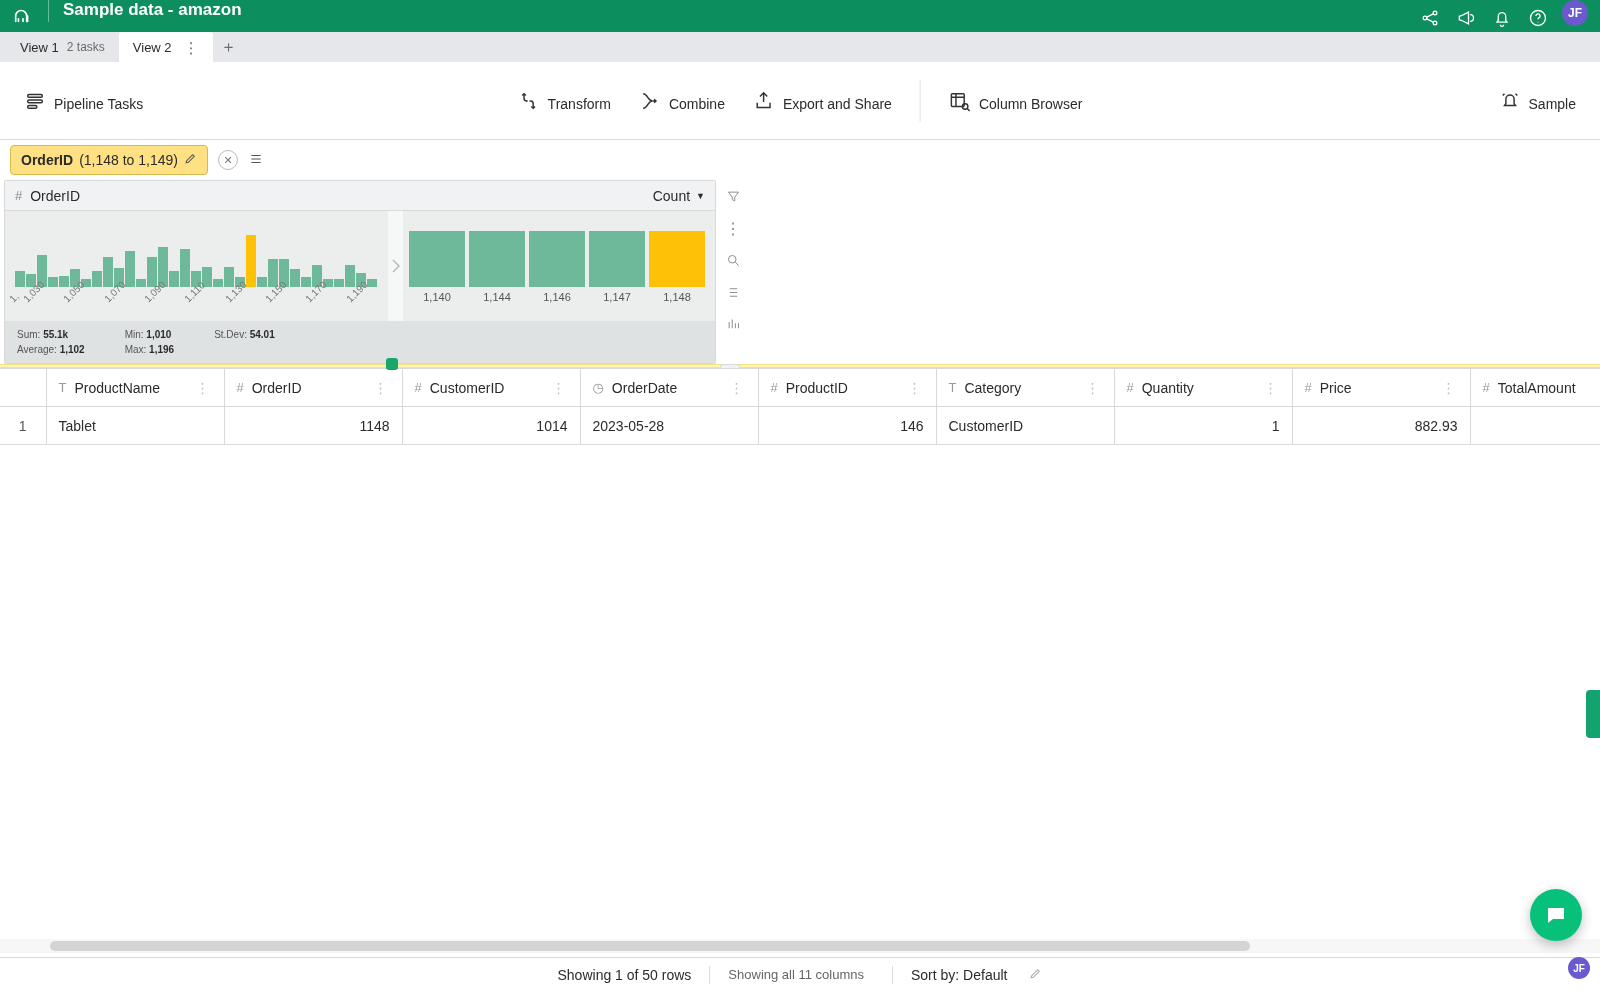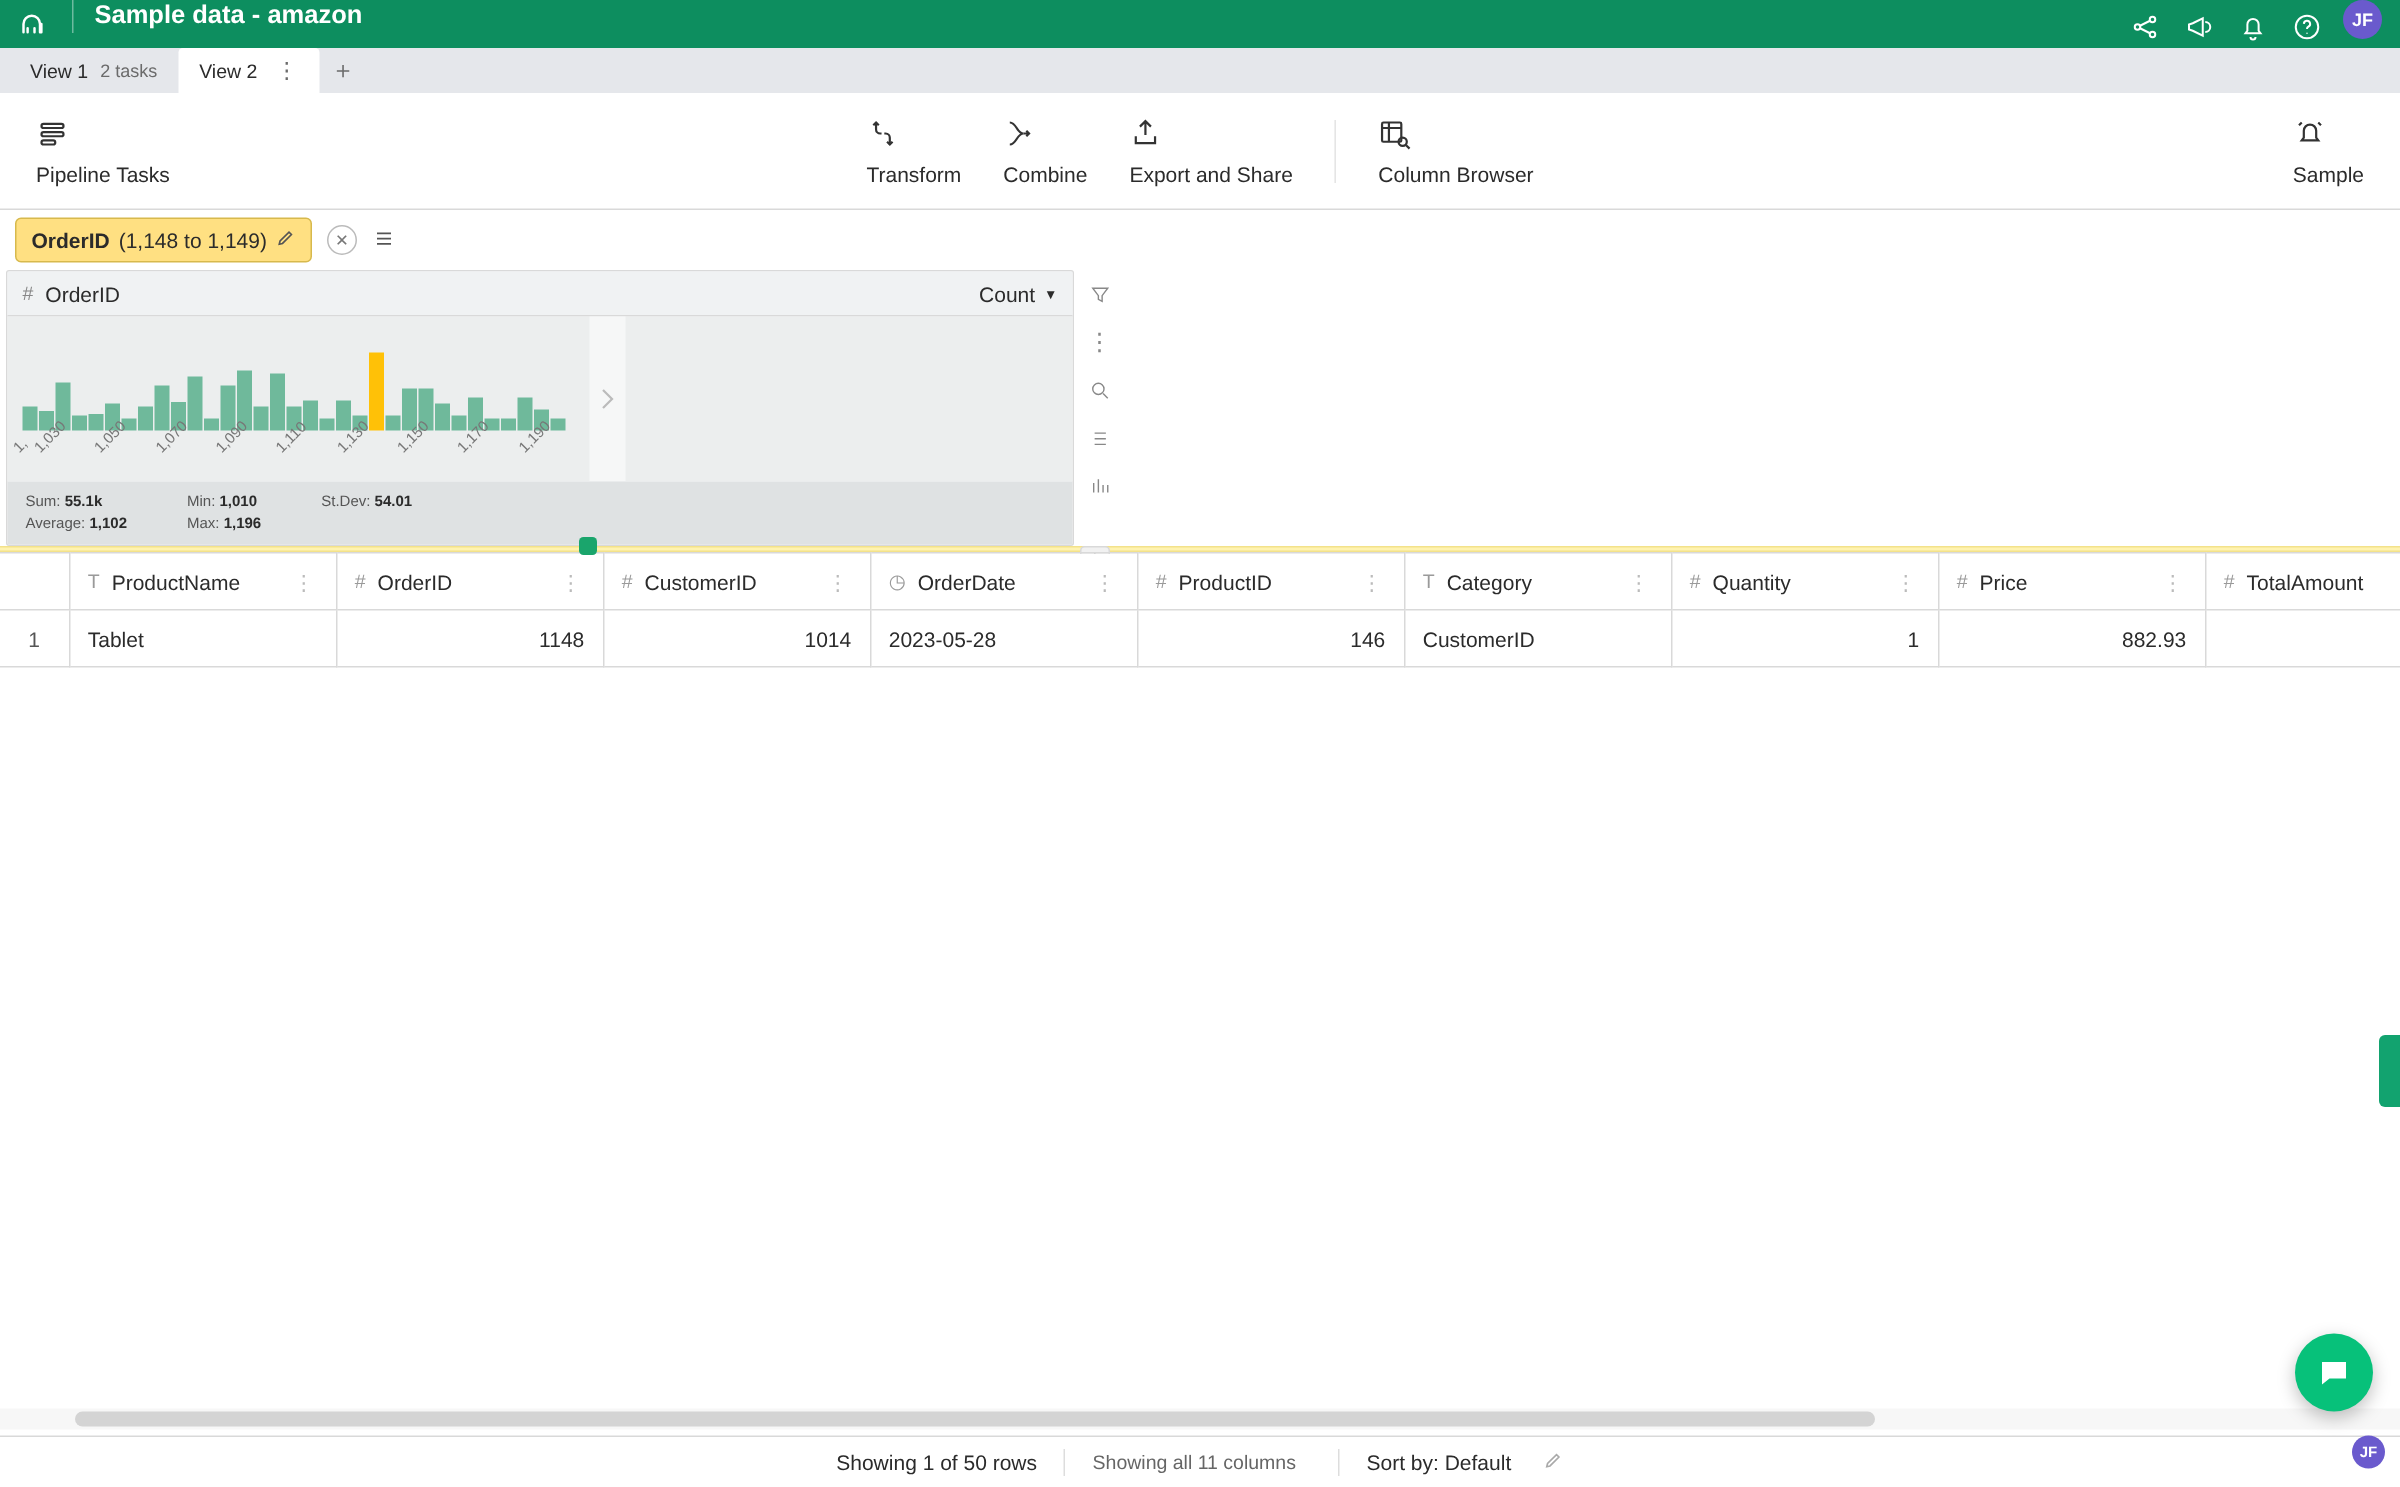--- a/index.html
+++ b/index.html
@@ -41,21 +41,21 @@
   .tabs{height:30px;background:var(--tab-bg);display:flex;align-items:flex-end;padding-left:6px;}
   .tab{height:30px;display:flex;align-items:center;padding:0 14px;font-size:13px;color:var(--text);cursor:pointer;gap:8px;}
   .tab .badge{font-size:12px;color:var(--muted);}
   .tab.inactive{}
   .tab.active{background:#fff;border-top-left-radius:3px;border-top-right-radius:3px;font-weight:500;}
   .tab .more{color:var(--muted);font-size:15px;line-height:1;margin-left:4px;}
   .tab-add{width:32px;height:30px;display:flex;align-items:center;justify-content:center;color:var(--muted);cursor:pointer;font-size:16px;}
 
   
   .toolbar{height:78px;border-bottom:1px solid var(--grid-border);display:flex;align-items:center;padding:0 24px;background:#fff;}
-  .tool{display:flex;flex-direction:column;align-items:flex-start;gap:8px;cursor:pointer;color:var(--text);}
+  .tool{display:flex;flex-direction:row;align-items:flex-end;gap:8px;cursor:pointer;color:var(--text);}
   .tool svg{width:22px;height:22px;stroke:#333;fill:none;stroke-width:1.6;}
   .tool span{font-size:14px;}
   .toolbar .left{margin-right:auto;}
   .toolbar .center{display:flex;gap:28px;align-items:center;position:absolute;left:50%;transform:translateX(-50%);}
   .toolbar .vdiv{width:1px;height:42px;background:#e3e3e3;}
   .toolbar .right{margin-left:auto;}
 
   
   .chiprow{height:40px;display:flex;align-items:center;padding:0 10px;gap:10px;}
   .chip{background:#ffe082;border:1px solid var(--chip-border);border-radius:4px;height:30px;display:flex;align-items:center;padding:0 10px;font-size:14px;gap:6px;}
@@ -313,20 +313,36 @@
             <span style="left: 292.433px; top: 6px;">1,170</span>
             <span style="left: 332.767px; top: 6px;">1,190</span>
             <span style="left: -4px; top: 6px;">1,</span>
           </div>
       </div>
       <div class="panel-divider">
         <svg width="10" height="16" viewBox="0 0 10 16">
             <path d="M2 2l6 6-6 6" stroke="#bbb" fill="none" stroke-width="1.5"></path>
           </svg>
       </div>
+      <div class="chart chart-right" id="chart-right" style="flex:1;padding-left:6px;">
+        <div class="bars" id="bars-right">
+            <div class="b" style="height: 56px;"></div>
+            <div class="b" style="height: 56px;"></div>
+            <div class="b" style="height: 56px;"></div>
+            <div class="b" style="height: 56px;"></div>
+            <div class="b sel" style="height: 56px;"></div>
+          </div>
+        <div class="axis" id="axis-right">
+            <span>1,140</span>
+            <span>1,144</span>
+            <span>1,146</span>
+            <span>1,147</span>
+            <span>1,148</span>
+          </div>
+      </div>
     </div>
     <div class="panel-stats">
       <div class="col">
         <div><span class="lbl">Sum:</span> <b>55.1k</b></div>
         <div><span class="lbl">Average:</span> <b>1,102</b></div>
       </div>
       <div class="col">
         <div><span class="lbl">Min:</span> <b>1,010</b></div>
         <div><span class="lbl">Max:</span> <b>1,196</b></div>
       </div>

